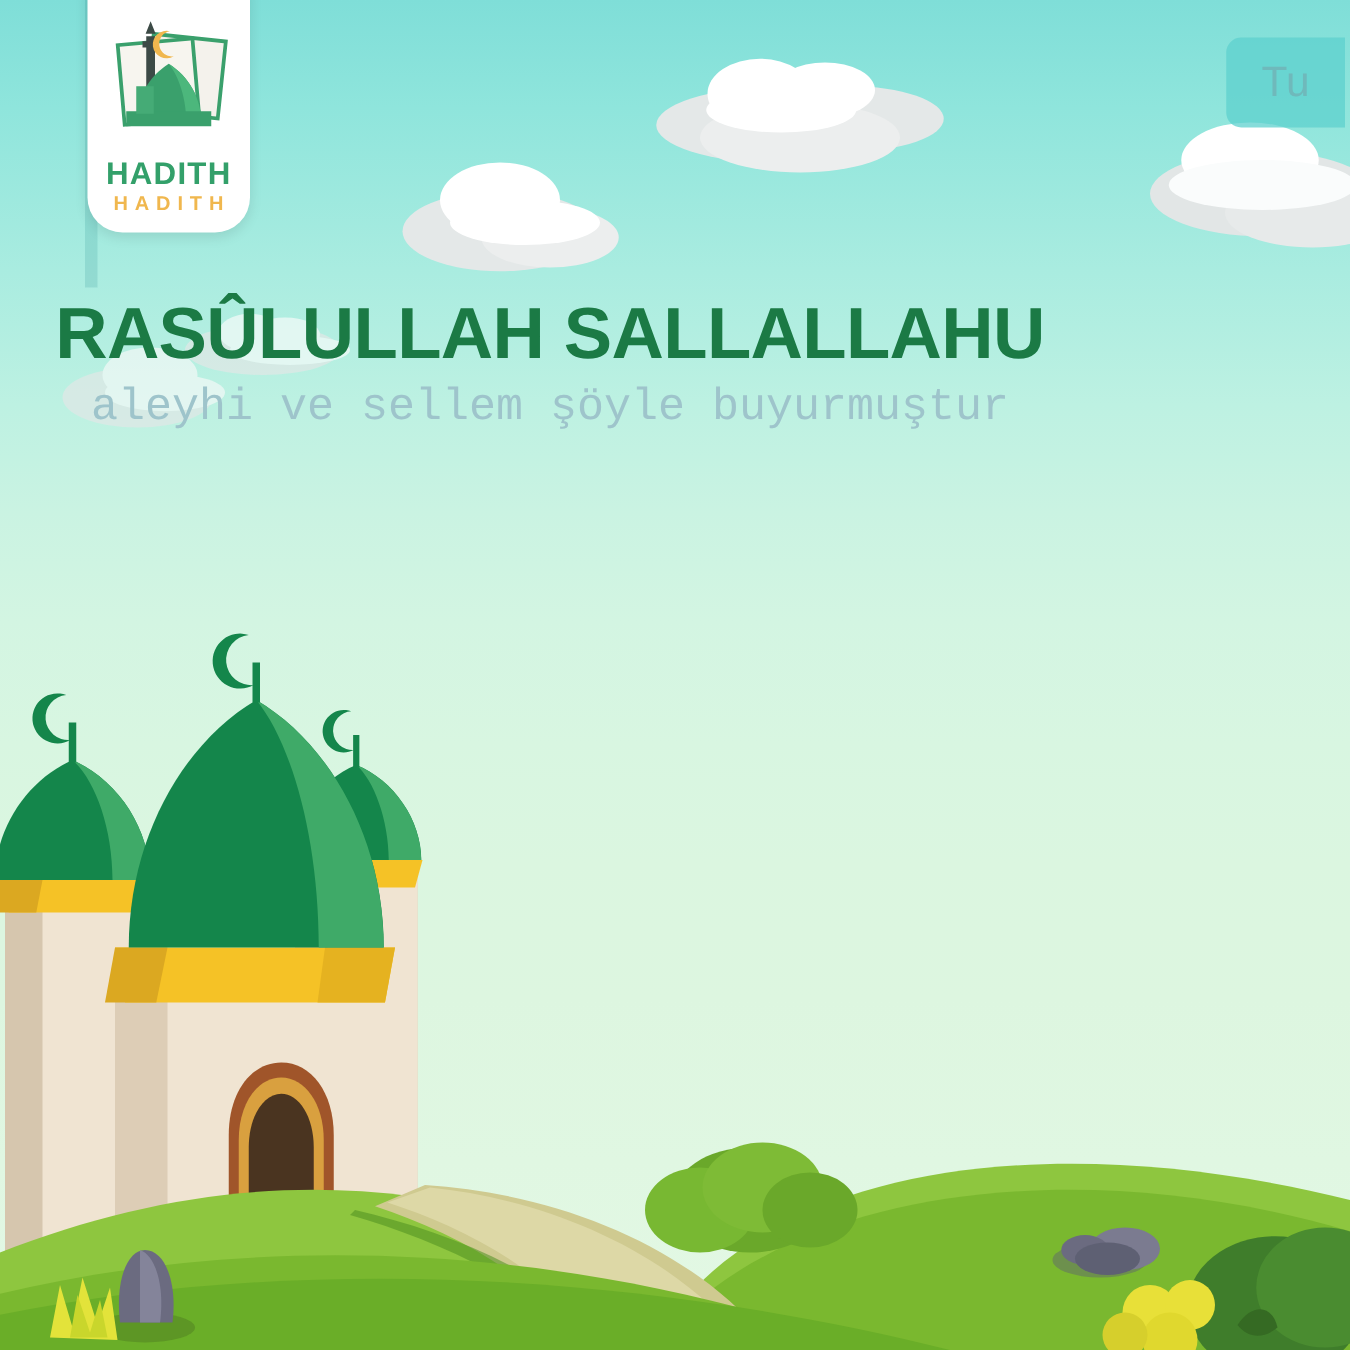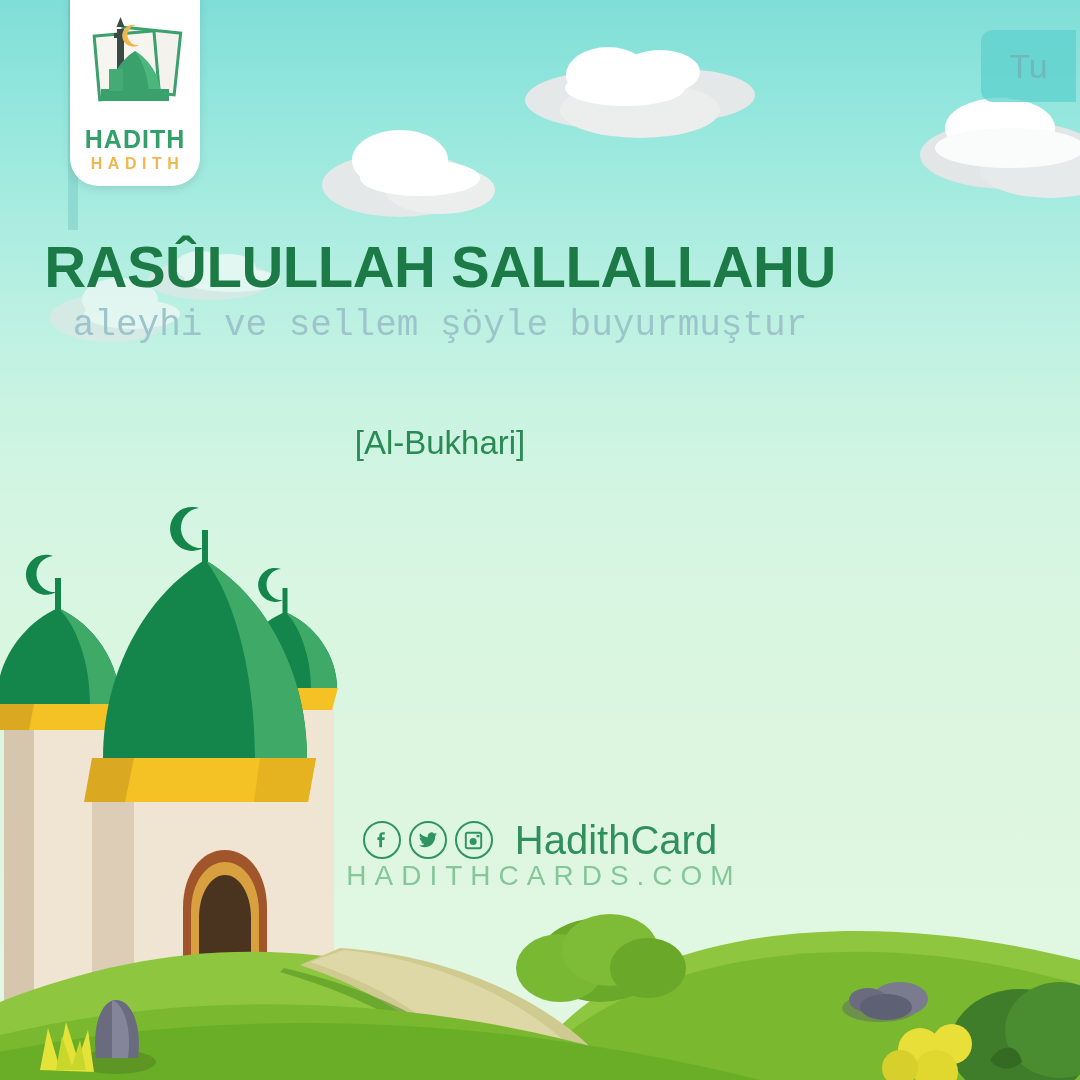--- a/index.html
+++ b/index.html
@@ -275,40 +275,16 @@
     </div>
     <div id="logo-text-hadith">HADITH</div>
     <div id="logo-text-cards">HADITH</div>
   </div>
 
   <div id="lang-badge">Tu</div>
 
   <div id="content">
     <div id="headline">RASÛLULLAH SALLALLAHU</div>
     <div id="subheadline">aleyhi ve sellem şöyle buyurmuştur</div>
-    <div id="source">[Al-Bukhari]</div>
   </div>
 
-  <div id="footer">
-    <div id="social-row">
-      <div class="social-icon">
-        <svg width="22" height="22" viewBox="0 0 24 24" fill="#2f9460">
-          <path d="M15 6h-2.2c-.6 0-.8.3-.8.8V9H15l-.4 3h-2.6v8H9v-8H7V9h2V7.2C9 5 10.3 3.6 12.6 3.6H15V6z"></path>
-        </svg>
-      </div>
-      <div class="social-icon">
-        <svg width="22" height="22" viewBox="0 0 24 24" fill="#2f9460">
-          <path d="M22 5.8c-.7.3-1.5.5-2.3.6.8-.5 1.4-1.3 1.7-2.2-.8.5-1.7.8-2.6 1a4 4 0 0 0-6.9 3.7A11.5 11.5 0 0 1 3.5 4.6a4 4 0 0 0 1.3 5.4c-.7 0-1.3-.2-1.8-.5a4 4 0 0 0 3.2 4 4 4 0 0 1-1.8.1 4 4 0 0 0 3.7 2.8A8 8 0 0 1 2 18a11.4 11.4 0 0 0 6.3 1.8c7.5 0 11.6-6.3 11.6-11.7v-.6c.8-.6 1.5-1.3 2.1-2.1z"></path>
-        </svg>
-      </div>
-      <div class="social-icon">
-        <svg width="21" height="21" viewBox="0 0 24 24" fill="none" stroke="#2f9460" stroke-width="2.2">
-          <rect x="3.2" y="3.2" width="17.6" height="17.6" rx="2"></rect>
-          <circle cx="11.6" cy="13" r="4" fill="#2f9460" stroke="none"></circle>
-          <rect x="15.5" y="5.6" width="3.4" height="2.6" fill="#2f9460" stroke="none"></rect>
-        </svg>
-      </div>
-      <div id="brand-handle">HadithCard</div>
-    </div>
-    <div id="site-url">HADITHCARDS.COM</div>
-  </div>
 
 </div>
 
 </body></html>

